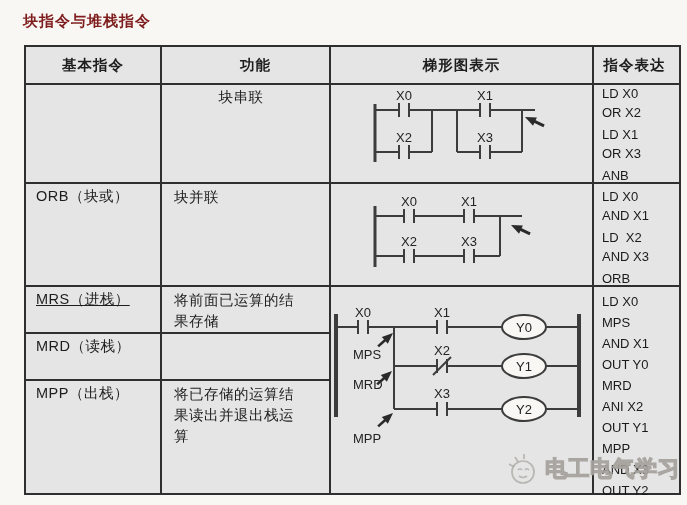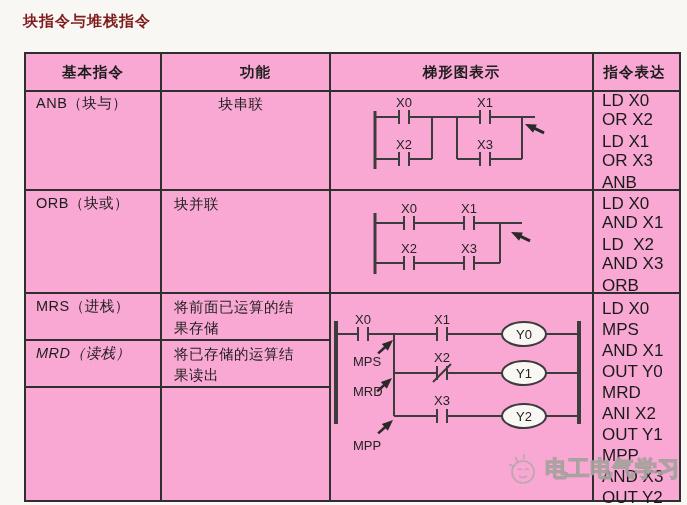--- a/index.html
+++ b/index.html
@@ -6,32 +6,32 @@
   body{
     width:687px;height:505px;position:relative;overflow:hidden;
     background:#f8f7f4;color:#222;
     font-family:"Liberation Sans", sans-serif;
   }
   .page-title{
     position:absolute;left:23px;top:12px;
     font-size:15px;font-weight:bold;letter-spacing:1px;color:#7f1d1d;
   }
   .itable{
-    position:absolute;left:24px;top:52px;width:653px;height:446px;
-    border:2px solid #2f2f2f;background:#f9a8d4;
+    position:absolute;left:24px;top:45px;width:653px;height:446px;
+    border:2px solid #2f2f2f;background:#e5e5e5;
   }
   .vline{position:absolute;top:0;width:2px;height:100%;background:#2f2f2f;}
   .hline{position:absolute;left:0;height:2px;background:#2f2f2f;}
   .th{
     position:absolute;top:9px;font-size:14.5px;font-weight:bold;
     text-align:center;color:#1d1d1d;letter-spacing:1px;
   }
   .cell{position:absolute;font-size:14.5px;color:#1d1d1d;letter-spacing:0.5px;}
   .func{width:134px;line-height:21px;}
-  .prog{position:absolute;left:576px;font-size:17px;color:#1a1a1a;}
+  .prog{position:absolute;left:576px;font-size:13px;color:#1a1a1a;}
   .prog .line{line-height:19px;white-space:pre;}
   .prog .gap{margin-top:3px;}
   .prog3 .line{line-height:21px;}
   .ladder{position:absolute;}
   .ladder text{font-size:13px;fill:#232323;}
   .wm{
     position:absolute;left:500px;top:449px;z-index:6;pointer-events:none;
     display:flex;align-items:center;gap:3px;
   }
   .wm-text{
@@ -56,29 +56,29 @@
   <div class="hline" style="top:135px;width:100%;"></div>
   <div class="hline" style="top:238px;width:100%;"></div>
   <div class="hline" style="top:285px;width:305px;"></div>
   <div class="hline" style="top:332px;width:305px;"></div>
 
   <div class="th" style="left:0;width:134px;">基本指令</div>
   <div class="th" style="left:136px;width:187px;">功能</div>
   <div class="th" style="left:305px;width:261px;">梯形图表示</div>
   <div class="th" style="left:568px;width:81px;">指令表达</div>
 
-  <div class="cell" style="left:10px;top:40px;">ANB（块与）</div>
   <div class="cell" style="left:10px;top:140px;">ORB（块或）</div>
-  <div class="cell" style="left:10px;top:243px;">MRS（进栈）</div>
-  <div class="cell" style="left:10px;top:290px;font-style:italic;">MRD（读栈）</div>
+  <div class="cell" style="left:10px;top:243px;text-decoration:underline;">MRS（进栈）</div>
+  <div class="cell" style="left:10px;top:290px;">MRD（读栈）</div>
+  <div class="cell" style="left:10px;top:337px;">MPP（出栈）</div>
 
   <div class="cell func" style="left:148px;top:40px;text-align:center;">块串联</div>
   <div class="cell func" style="left:148px;top:243px;">将前面已运算的结果存储</div>
   <div class="cell func" style="left:148px;top:140px;">块并联</div>
-  <div class="cell func" style="left:148px;top:290px;">将已存储的运算结果读出</div>
+  <div class="cell func" style="left:148px;top:337px;">将已存储的运算结果读出并退出栈运算</div>
 
   <div class="prog" style="top:37px;">
     <div class="line">LD X0</div>
     <div class="line">OR X2</div>
     <div class="line gap">LD X1</div>
     <div class="line">OR X3</div>
     <div class="line gap">ANB</div>
   </div>
   <div class="prog" style="top:140px;">
     <div class="line">LD X0</div>

